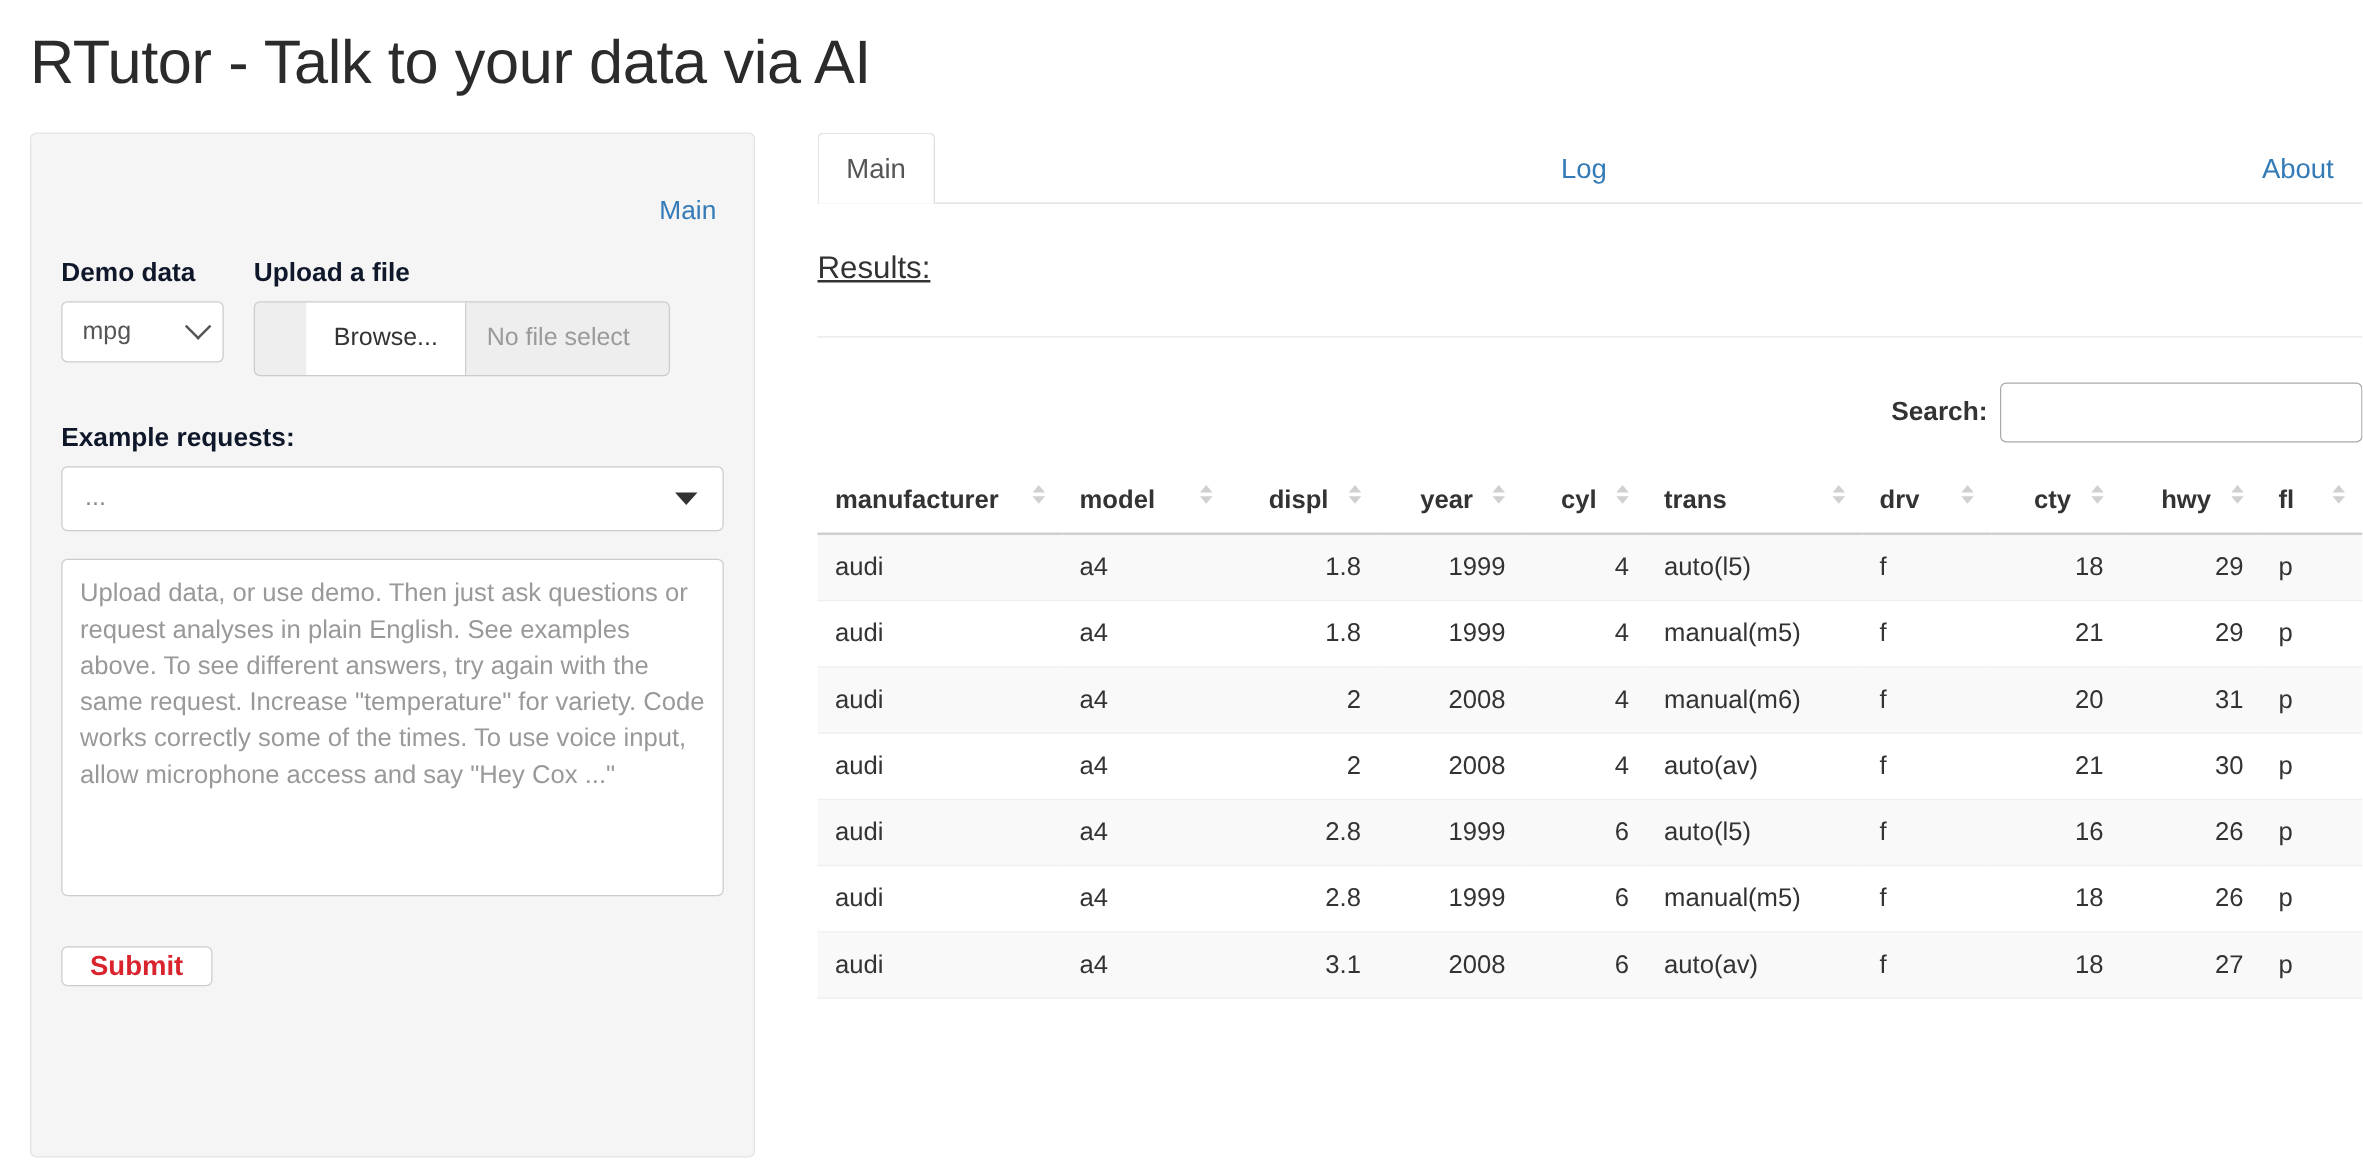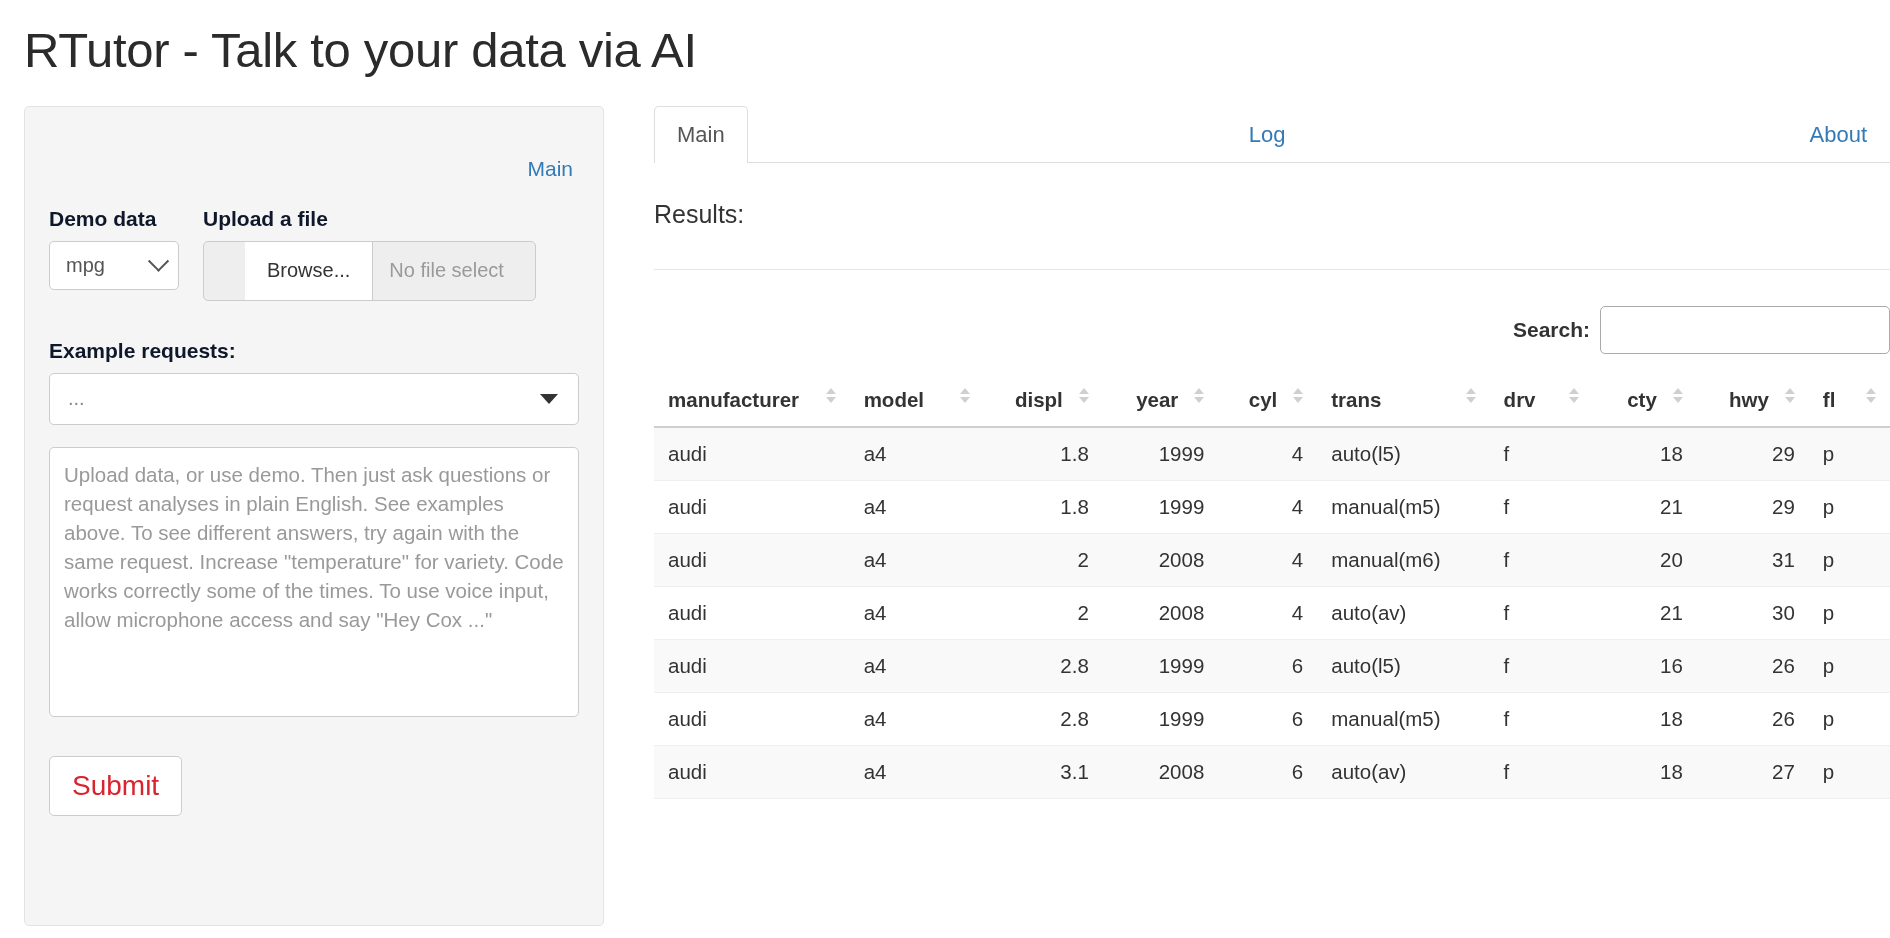--- a/index.html
+++ b/index.html
@@ -158,23 +158,23 @@
     resize: none;
     overflow: hidden;
   }
   .prompt-area::placeholder { color: #999999; }
   .submit-btn {
     margin-top: 34px;
     background: #ffffff;
     border: 1px solid #cccccc;
     border-radius: 5px;
     color: #d9232d;
-    font-weight: normal;
-    font-size: 28px;
-    padding: 13px 22px;
+    font-weight: bold;
+    font-size: 22px;
+    padding: 2px 22px;
     cursor: pointer;
     font-family: "Liberation Sans", sans-serif;
   }
 
   
   .main {
     flex: 1;
     margin-left: 50px;
     margin-right: 0px;
     padding-right: 0;
@@ -202,21 +202,21 @@
     color: #555555;
     background: #ffffff;
     border-color: #dddddd #dddddd #ffffff;
   }
   .section-text {
     font-size: 25px;
     color: #333333;
     margin: 30px 0 0 0;
     font-weight: 400;
   }
-  .section-text.second { margin-top: 37px; }
+  .section-text.second { margin-top: 37px; text-decoration: underline; }
   .divider {
     border: none;
     border-top: 1px solid #e7e7e7;
     margin: 40px 0 0 0;
   }
   .search-row {
     display: flex;
     justify-content: flex-end;
     align-items: center;
     margin-top: 36px;

